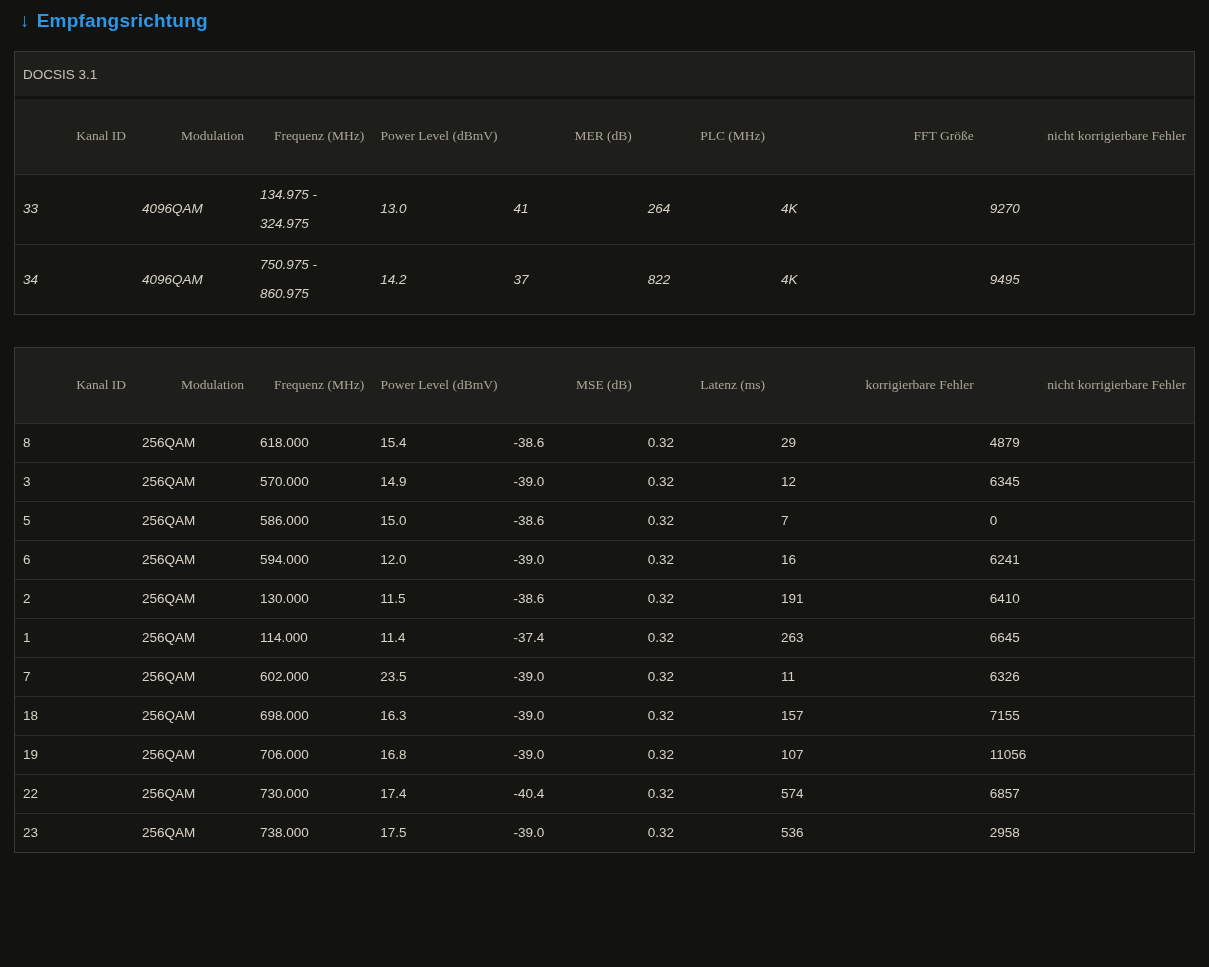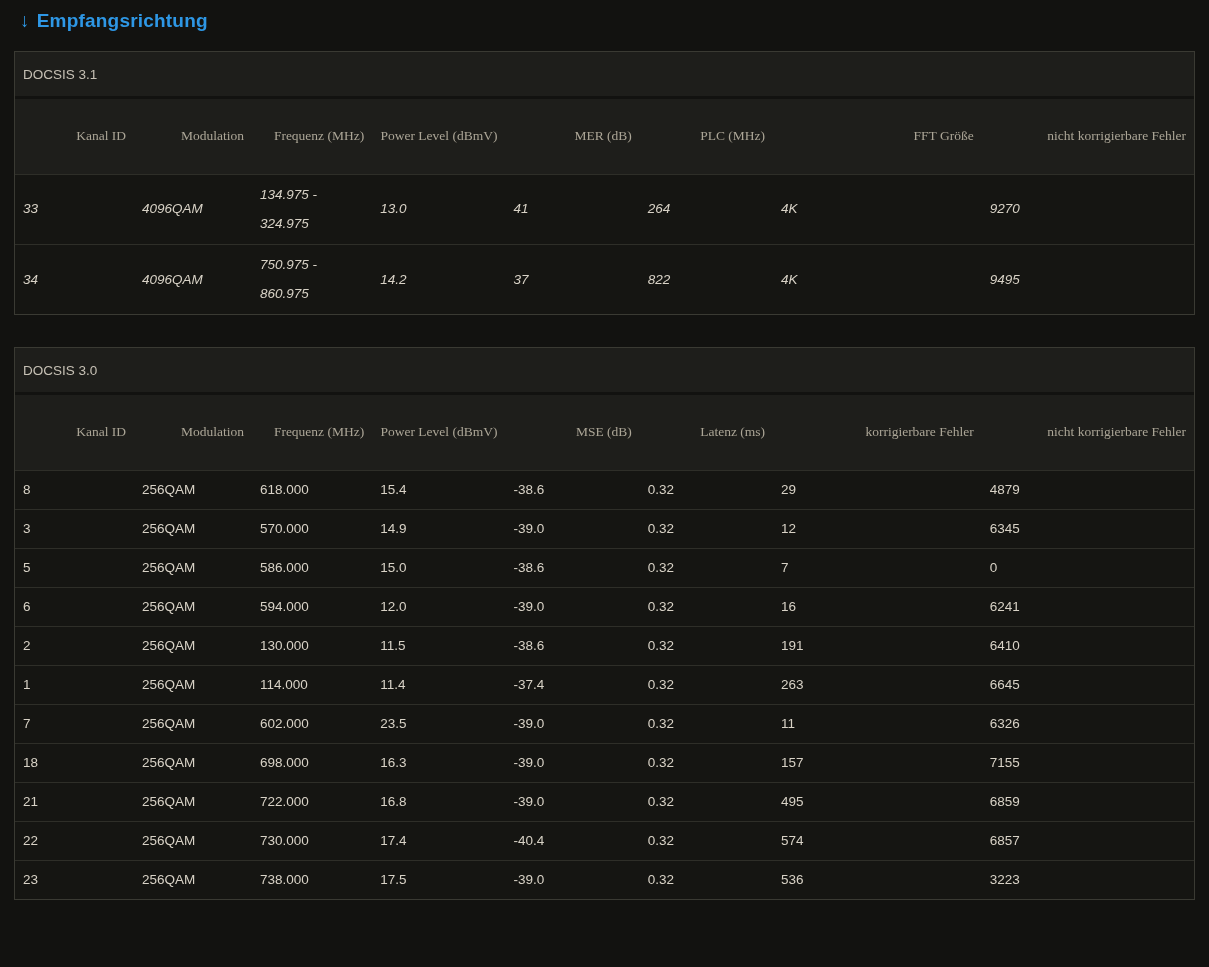--- a/index.html
+++ b/index.html
@@ -127,21 +127,20 @@
             <td>37</td>
             <td>822</td>
             <td>4K</td>
             <td>9495</td>
           </tr>
         </tbody>
       </table>
   </section>
 
   <section class="table-block">
-    <div class="section-header">DOCSIS 3.0</div>
     <table class="t30">
         <colgroup>
           <col style="width: 10.1%;">
           <col style="width: 10%;">
           <col style="width: 10.2%;">
           <col style="width: 11.3%;">
           <col style="width: 11.4%;">
           <col style="width: 11.3%;">
           <col style="width: 17.7%;">
           <col style="width: 18%;">
@@ -233,46 +232,46 @@
             <td>18</td>
             <td>256QAM</td>
             <td>698.000</td>
             <td>16.3</td>
             <td>-39.0</td>
             <td>0.32</td>
             <td>157</td>
             <td>7155</td>
           </tr>
           <tr>
-            <td>21</td>
-            <td>256QAM</td>
-            <td>722.000</td>
+            <td>19</td>
+            <td>256QAM</td>
+            <td>706.000</td>
             <td>16.8</td>
             <td>-39.0</td>
             <td>0.32</td>
-            <td>495</td>
-            <td>6859</td>
+            <td>107</td>
+            <td>11056</td>
           </tr>
           <tr>
             <td>22</td>
             <td>256QAM</td>
             <td>730.000</td>
             <td>17.4</td>
             <td>-40.4</td>
             <td>0.32</td>
             <td>574</td>
             <td>6857</td>
           </tr>
           <tr>
             <td>23</td>
             <td>256QAM</td>
             <td>738.000</td>
             <td>17.5</td>
             <td>-39.0</td>
             <td>0.32</td>
             <td>536</td>
-            <td>3223</td>
+            <td>2958</td>
           </tr>
         </tbody>
       </table>
   </section>
 
 </div>
 
 </body></html>

